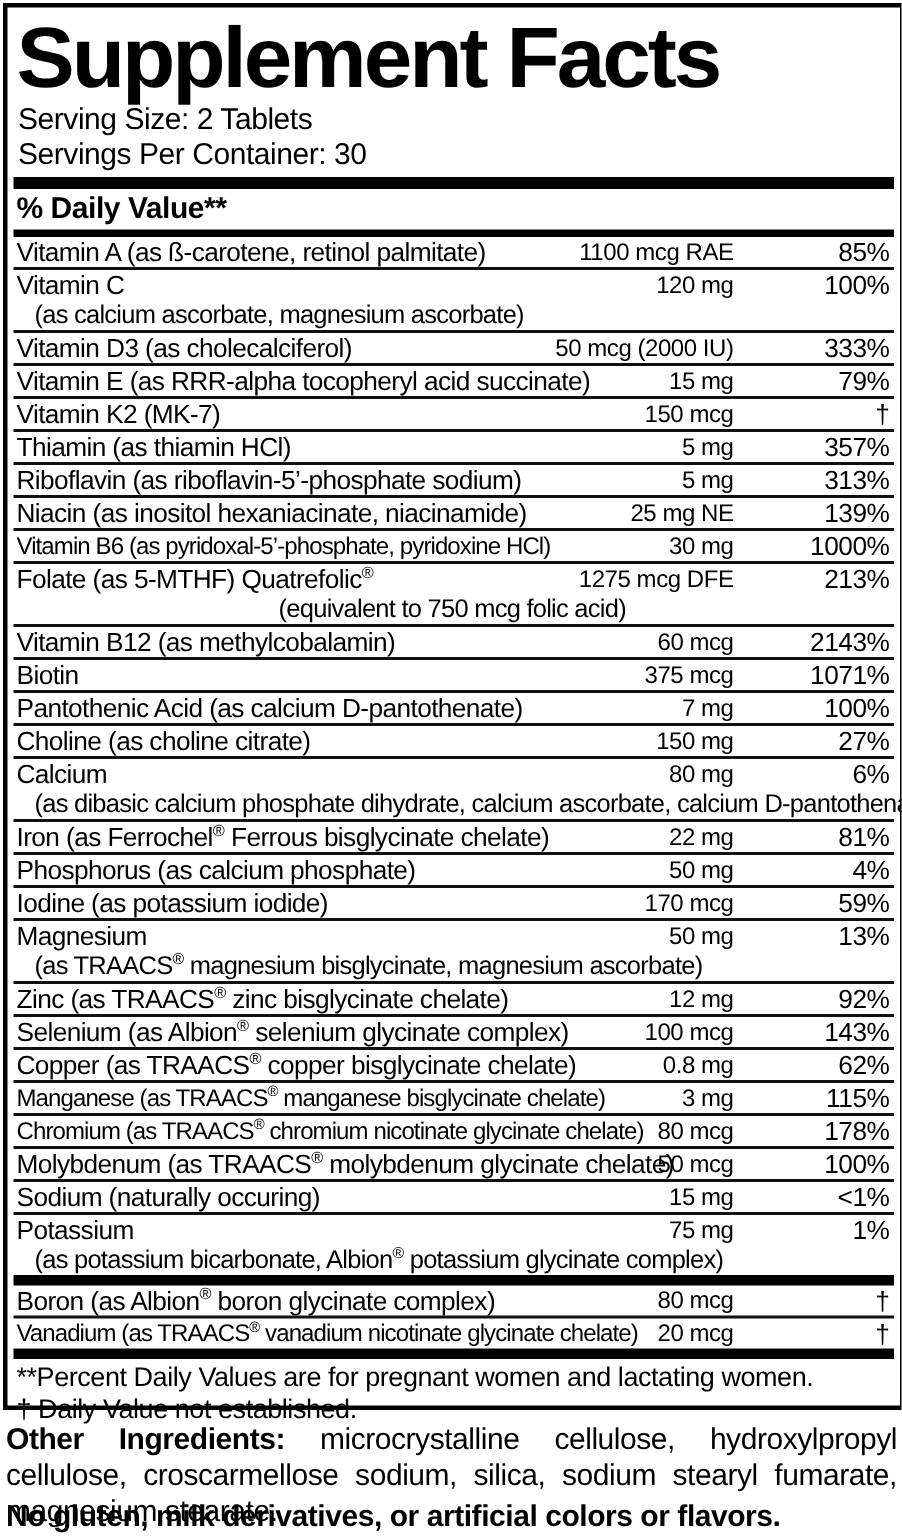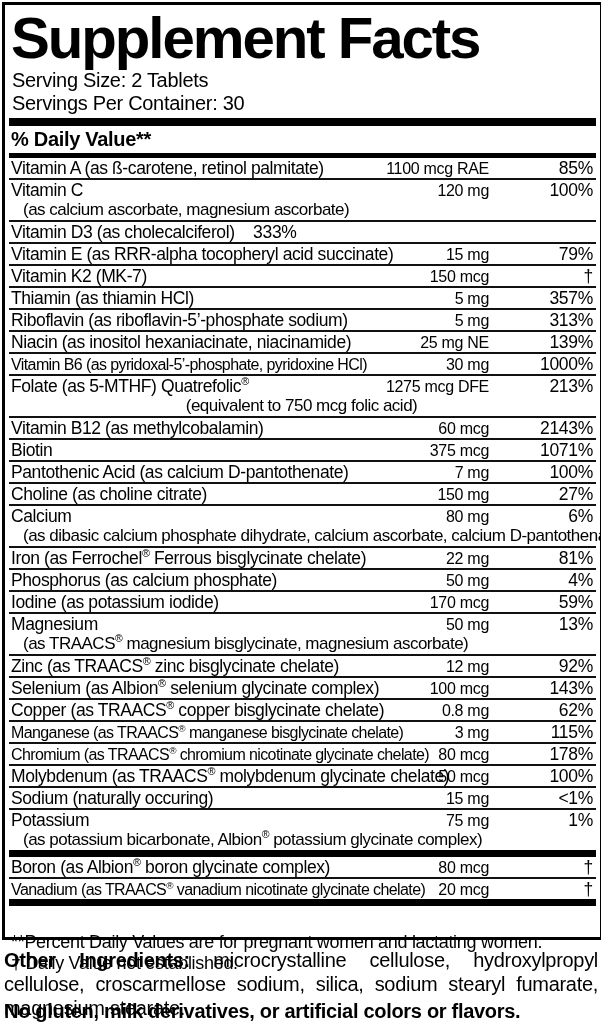--- a/index.html
+++ b/index.html
@@ -42,21 +42,21 @@
   }
   .row .d{
     flex:0 0 62px;text-align:right;padding-right:3px;white-space:nowrap;
     font-size:17.5px;line-height:19px;letter-spacing:-0.3px;
   }
   .row .sub{
     font-size:17px;line-height:19px;letter-spacing:-0.5px;
     padding:0 2px 1px 14px;white-space:nowrap;
   }
   .row .sub.right{text-align:center;padding-right:2px;padding-left:0;}
-  .footnotes{font-size:18px;line-height:21px;letter-spacing:-0.3px;padding:2px 2px 0 2px;margin-top:24px;}
+  .footnotes{font-size:18px;line-height:21px;letter-spacing:-0.3px;padding:2px 2px 0 2px;}
   sup{font-size:62%;vertical-align:super;line-height:0;}
   .other-ing{
     position:absolute;left:4px;top:948px;width:594px;
     font-size:20px;line-height:24px;letter-spacing:-0.3px;
     text-align:justify;
   }
   .other-ing b{font-weight:bold;}
   .no-gluten{
     position:absolute;left:4px;top:1000px;width:594px;
     font-weight:bold;font-size:20px;letter-spacing:-0.3px;
@@ -86,20 +86,21 @@
         <div class="line">
           <span class="n">Vitamin C</span>
           <span class="a">120 mg</span>
           <span class="d">100%</span>
         </div>
         <div class="sub">(as calcium ascorbate, magnesium ascorbate)</div>
       </div>
       <div class="row">
         <div class="line">
           <span class="n">Vitamin D3 (as cholecalciferol)</span>
+          <span class="a">50 mcg (2000 IU)</span>
           <span class="d">333%</span>
         </div>
       </div>
       <div class="row">
         <div class="line">
           <span class="n">Vitamin E (as RRR-alpha tocopheryl acid succinate)</span>
           <span class="a">15 mg</span>
           <span class="d">79%</span>
         </div>
       </div>

